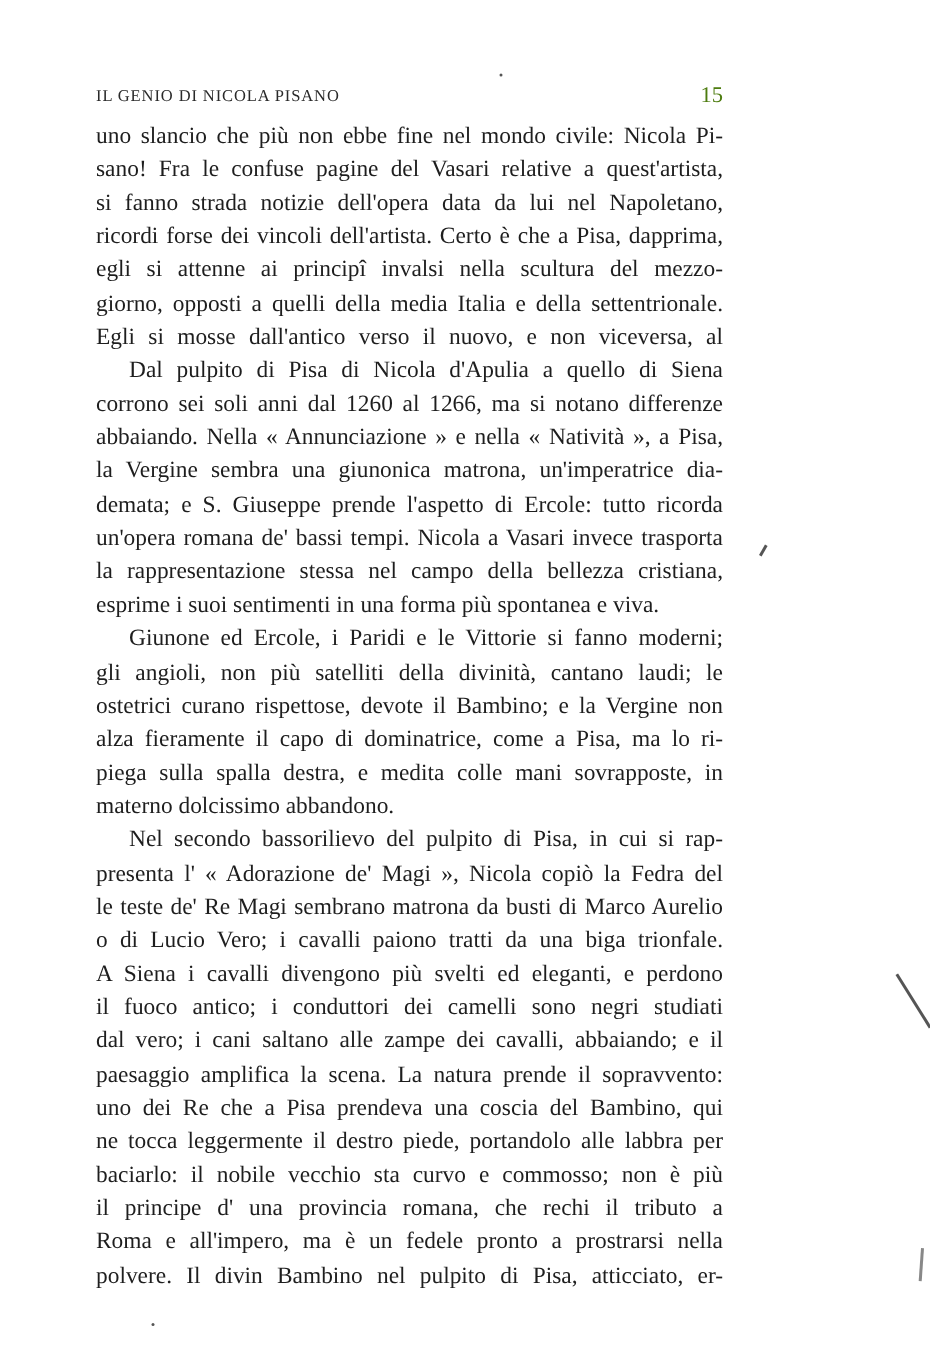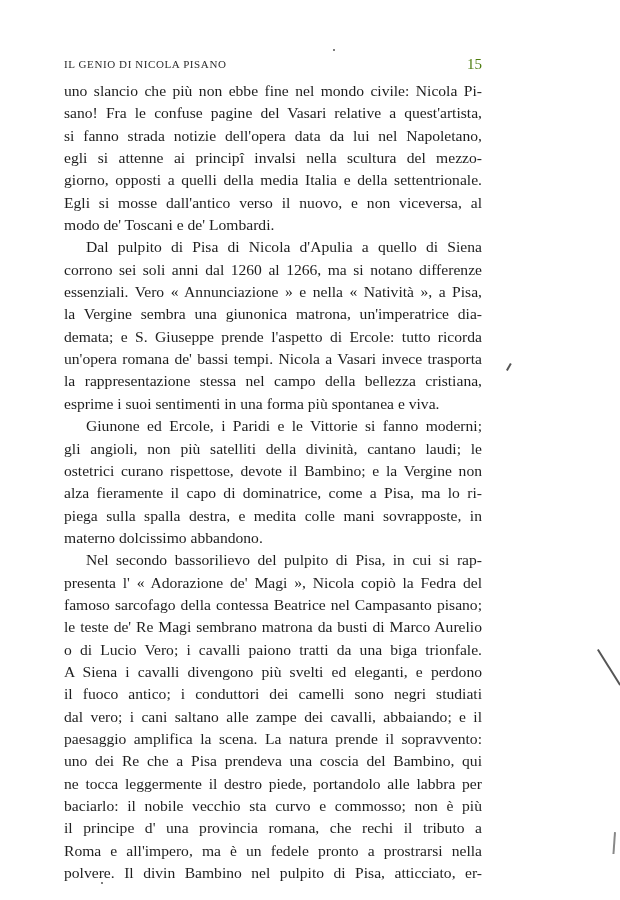--- a/index.html
+++ b/index.html
@@ -84,41 +84,40 @@
 <div class="page">
   <div class="running-head">
     <span class="running-title">IL GENIO DI NICOLA PISANO</span>
     <span class="page-number">15</span>
   </div>
 
   <div class="body-text" id="body-text">
       <span class="line">uno slancio che più non ebbe fine nel mondo civile: Nicola Pi-</span>
       <span class="line">sano! Fra le confuse pagine del Vasari relative a quest'artista,</span>
       <span class="line">si fanno strada notizie dell'opera data da lui nel Napoletano,</span>
+      <span class="line">ricordi forse dei vincoli dell'artista. Certo è che a Pisa, dapprima,</span>
       <span class="line">egli si attenne ai principî invalsi nella scultura del mezzo-</span>
       <span class="line">giorno, opposti a quelli della media Italia e della settentrionale.</span>
       <span class="line">Egli si mosse dall'antico verso il nuovo, e non viceversa, al</span>
-      <span class="line last">modo de' Toscani e de' Lombardi.</span>
       <span class="line indent">Dal pulpito di Pisa di Nicola d'Apulia a quello di Siena</span>
       <span class="line">corrono sei soli anni dal 1260 al 1266, ma si notano differenze</span>
-      <span class="line">essenziali. Vero « Annunciazione » e nella « Natività », a Pisa,</span>
+      <span class="line">abbaiando. Nella « Annunciazione » e nella « Natività », a Pisa,</span>
       <span class="line">la Vergine sembra una giunonica matrona, un'imperatrice dia-</span>
       <span class="line">demata; e S. Giuseppe prende l'aspetto di Ercole: tutto ricorda</span>
       <span class="line">un'opera romana de' bassi tempi. Nicola a Vasari invece trasporta</span>
       <span class="line">la rappresentazione stessa nel campo della bellezza cristiana,</span>
       <span class="line last">esprime i suoi sentimenti in una forma più spontanea e viva.</span>
       <span class="line indent">Giunone ed Ercole, i Paridi e le Vittorie si fanno moderni;</span>
       <span class="line">gli angioli, non più satelliti della divinità, cantano laudi; le</span>
       <span class="line">ostetrici curano rispettose, devote il Bambino; e la Vergine non</span>
       <span class="line">alza fieramente il capo di dominatrice, come a Pisa, ma lo ri-</span>
       <span class="line">piega sulla spalla destra, e medita colle mani sovrapposte, in</span>
       <span class="line last">materno dolcissimo abbandono.</span>
       <span class="line indent">Nel secondo bassorilievo del pulpito di Pisa, in cui si rap-</span>
       <span class="line">presenta l' « Adorazione de' Magi », Nicola copiò la Fedra del</span>
-      <span class="line">famoso sarcofago della contessa Beatrice nel Campasanto pisano;</span>
       <span class="line">le teste de' Re Magi sembrano matrona da busti di Marco Aurelio</span>
       <span class="line">o di Lucio Vero; i cavalli paiono tratti da una biga trionfale.</span>
       <span class="line">A Siena i cavalli divengono più svelti ed eleganti, e perdono</span>
       <span class="line">il fuoco antico; i conduttori dei camelli sono negri studiati</span>
       <span class="line">dal vero; i cani saltano alle zampe dei cavalli, abbaiando; e il</span>
       <span class="line">paesaggio amplifica la scena. La natura prende il sopravvento:</span>
       <span class="line">uno dei Re che a Pisa prendeva una coscia del Bambino, qui</span>
       <span class="line">ne tocca leggermente il destro piede, portandolo alle labbra per</span>
       <span class="line">baciarlo: il nobile vecchio sta curvo e commosso; non è più</span>
       <span class="line">il principe d' una provincia romana, che rechi il tributo a</span>

